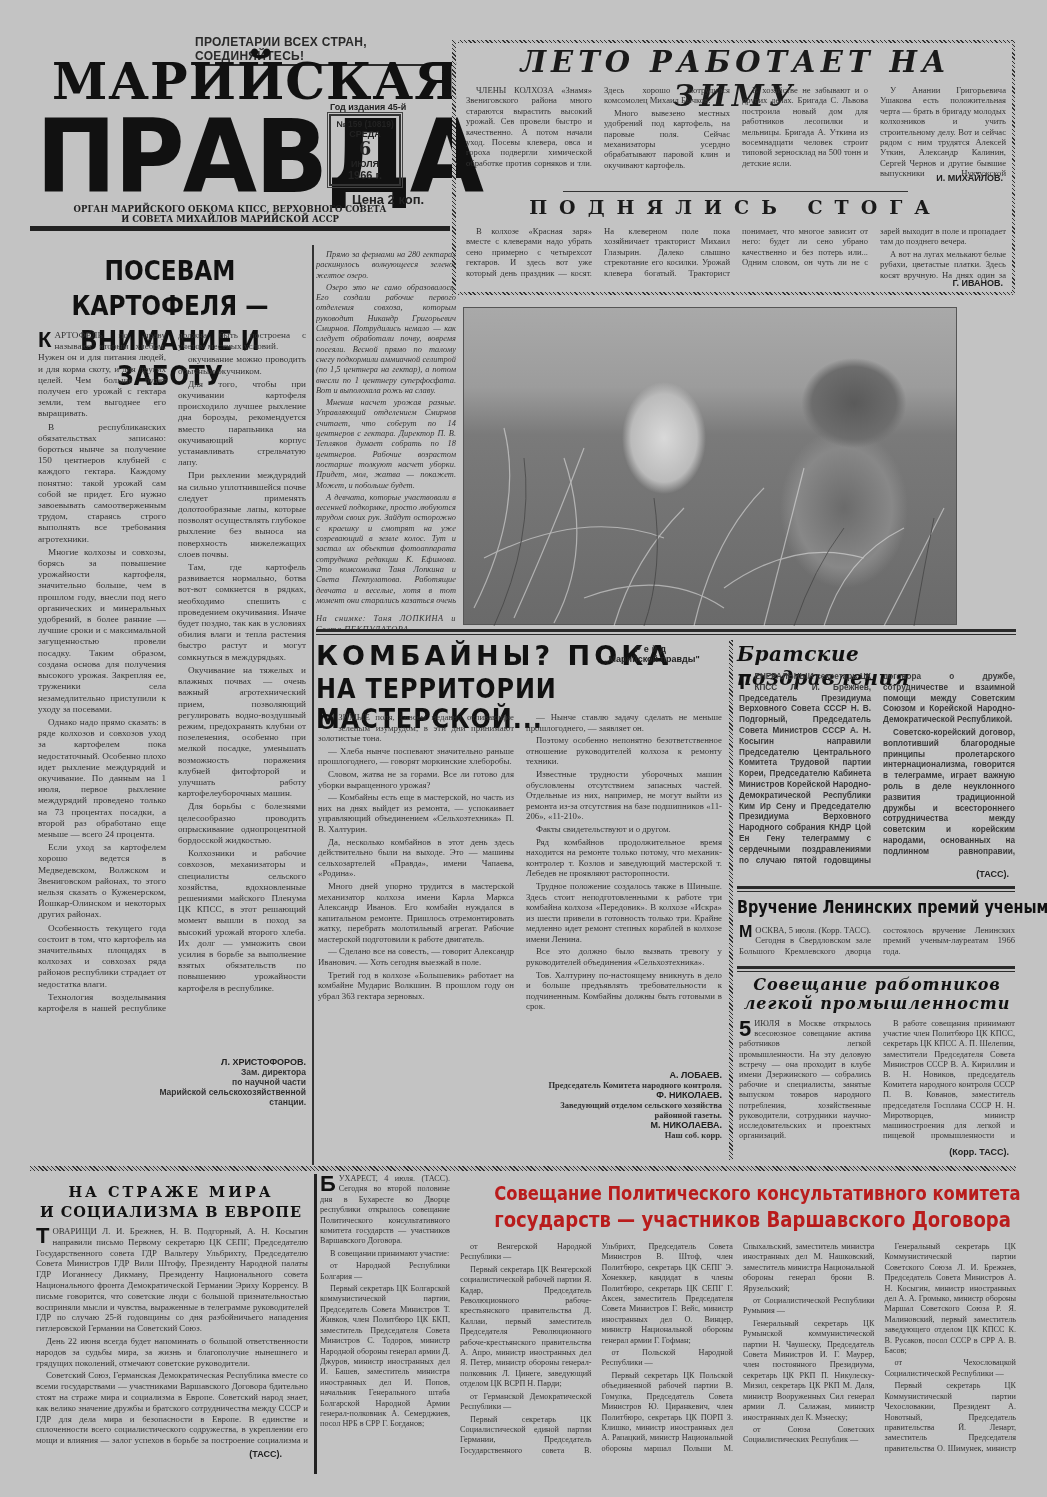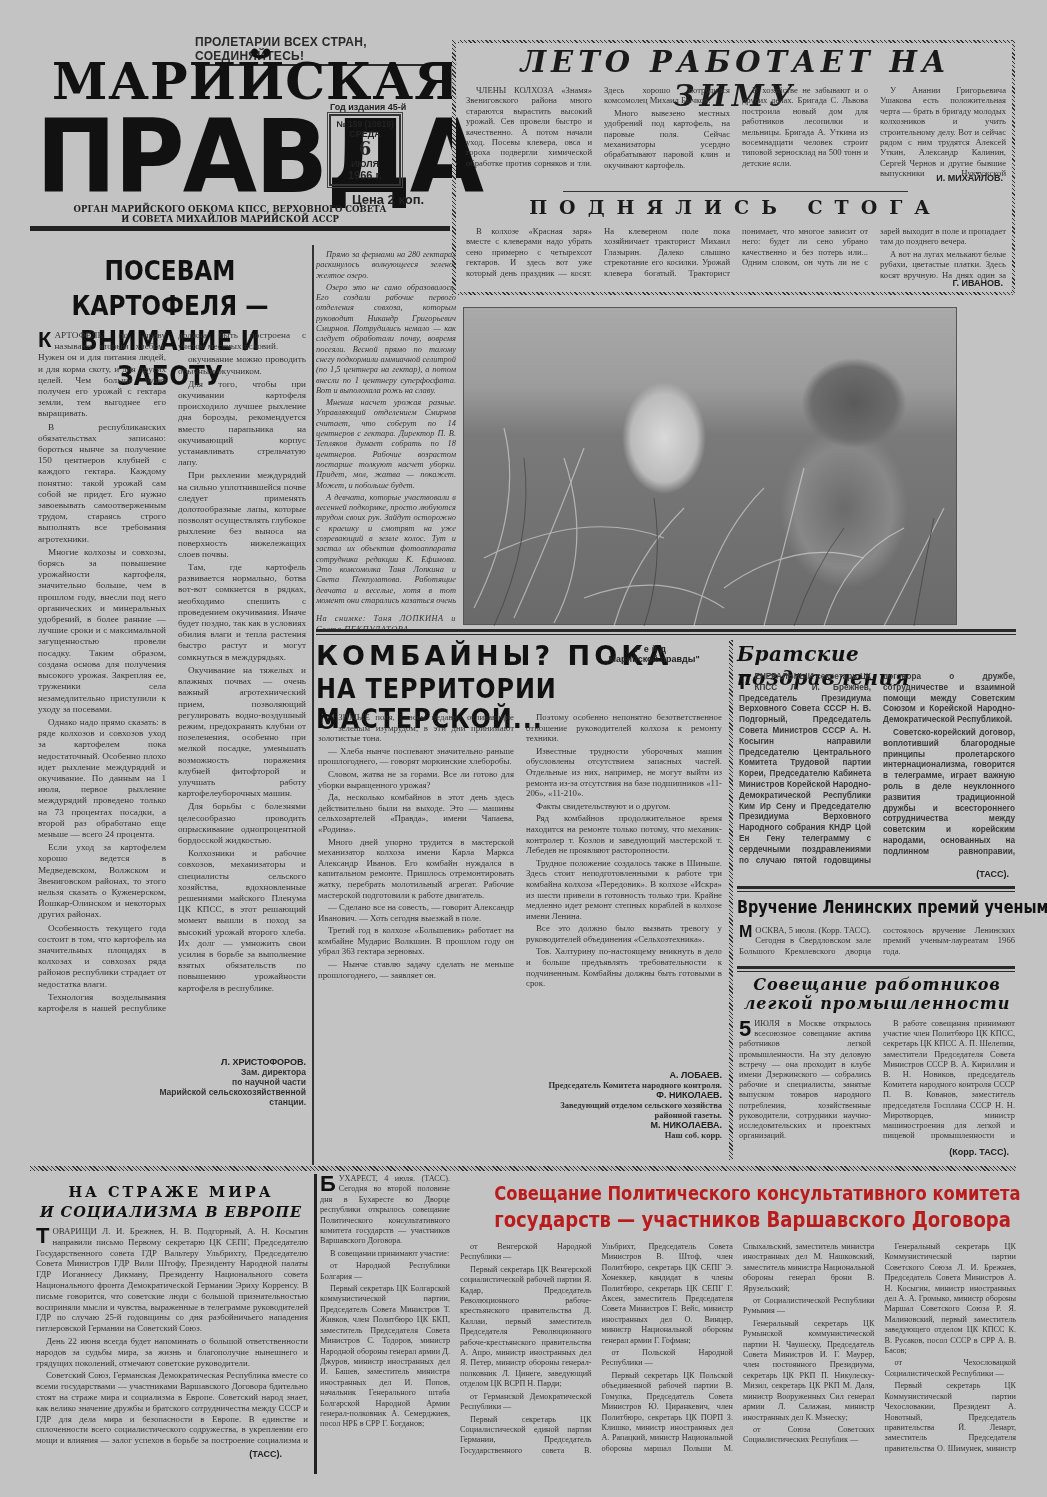--- a/index.html
+++ b/index.html
@@ -149,20 +149,21 @@
     <div class="abs" data-name="rubric" style="left:288px;top:4px;text-align:center;font-family:'Liberation Sans',sans-serif;font-size:9px;color:#222;">
       <div data-name="rubric-label" style="letter-spacing:3px;font-weight:bold;">Рейд</div>
       <div data-name="rubric-source" style="font-weight:bold;">„Марийской правды"</div>
     </div>
     <div class="abs" data-name="headline-line-2" style="left:0;top:34px;font-family:'DejaVu Sans',sans-serif;font-weight:bold;font-size:26px;letter-spacing:1px;color:#111;transform:scaleX(0.92);transform-origin:left;">НА ТЕРРИТОРИИ МАСТЕРСКОЙ...</div>
     <div class="abs txt cols2" data-name="article-body" style="left:2px;top:72px;width:404px;height:335px;font-size:8.8px;line-height:10.6px;">
       <span class="drop" data-name="drop-cap">О</span>
       <p data-name="paragraph" style="text-indent:0">ЗИМЫЕ поля, совсем недавно отливающие зеленым изумрудом, в эти дни принимают золотистые тона.</p>
       <p data-name="paragraph">— Хлеба нынче поспевают значительно раньше прошлогоднего, — говорят моркинские хлеборобы.</p>
       <p data-name="paragraph">Словом, жатва не за горами. Все ли готово для уборки выращенного урожая?</p>
+      <p data-name="paragraph">— Комбайны есть еще в мастерской, но часть из них на днях выйдет из ремонта, — успокаивает управляющий объединением «Сельхозтехника» П. В. Халтурин.</p>
       <p data-name="paragraph">Да, несколько комбайнов в этот день здесь действительно были на выходе. Это — машины сельхозартелей «Правда», имени Чапаева, «Родина».</p>
       <p data-name="paragraph">Много дней упорно трудится в мастерской механизатор колхоза имени Карла Маркса Александр Иванов. Его комбайн нуждался в капитальном ремонте. Пришлось отремонтировать жатку, перебрать молотильный агрегат. Рабочие мастерской подготовили к работе двигатель.</p>
       <p data-name="paragraph">— Сделано все на совесть, — говорит Александр Иванович. — Хоть сегодня выезжай в поле.</p>
       <p data-name="paragraph">Третий год в колхозе «Большевик» работает на комбайне Мударис Волкшин. В прошлом году он убрал 363 гектара зерновых.</p>
       <p data-name="paragraph">— Нынче ставлю задачу сделать не меньше прошлогоднего, — заявляет он.</p>
       <p data-name="paragraph">Поэтому особенно непонятно безответственное отношение руководителей колхоза к ремонту техники.</p>
       <p data-name="paragraph">Известные трудности уборочных машин обусловлены отсутствием запасных частей. Отдельные из них, например, не могут выйти из ремонта из-за отсутствия на базе подшипников «11-206», «11-210».</p>
       <p data-name="paragraph">Факты свидетельствуют и о другом.</p>
       <p data-name="paragraph">Ряд комбайнов продолжительное время находится на ремонте только потому, что механик-контролер т. Козлов и заведующий мастерской т. Лебедев не проявляют расторопности.</p>
       <p data-name="paragraph">Трудное положение создалось также в Шиньше. Здесь стоит неподготовленными к работе три комбайна колхоза «Передовик». В колхозе «Искра» из шести привели в готовность только три. Крайне медленно идет ремонт степных кораблей в колхозе имени Ленина.</p>
@@ -215,21 +216,21 @@
 
     </div>
     <div class="abs sig" data-name="source" style="right:8px;top:172px;">(Корр. ТАСС).</div>
   </div>
 
   <div class="abs hatch" data-name="section-rule" style="left:30px;top:1166px;width:986px;height:5px;"></div>
 
   <div class="abs" data-name="article-strazha" style="left:30px;top:1174px;width:282px;height:300px;">
     <div class="abs" data-name="headline" style="left:0;top:8px;width:282px;text-align:center;font-family:'DejaVu Serif',serif;font-weight:bold;font-size:14.5px;line-height:20px;color:#111;letter-spacing:3px;">
       <div data-name="headline-line-1">НА СТРАЖЕ МИРА</div>
-      <div data-name="headline-line-2" style="letter-spacing:1px;font-style:italic;">И СОЦИАЛИЗМА В ЕВРОПЕ</div>
+      <div data-name="headline-line-2" style="letter-spacing:1px;">И СОЦИАЛИЗМА В ЕВРОПЕ</div>
     </div>
     <div class="abs txt" data-name="article-body" style="left:6px;top:52px;width:272px;height:220px;font-size:8.8px;line-height:10.8px;">
       <span class="drop" data-name="drop-cap">Т</span>
       <p data-name="paragraph" style="text-indent:0">ОВАРИЩИ Л. И. Брежнев, Н. В. Подгорный, А. Н. Косыгин направили письмо Первому секретарю ЦК СЕПГ, Председателю Государственного совета ГДР Вальтеру Ульбрихту, Председателю Совета Министров ГДР Вили Штофу, Президенту Народной палаты ГДР Иоганнесу Дикману, Президенту Национального совета Национального фронта Демократической Германии Эриху Корренсу. В письме говорится, что советские люди с большой признательностью восприняли мысли и чувства, выраженные в телеграмме руководителей ГДР по случаю 25-й годовщины со дня разбойничьего нападения гитлеровской Германии на Советский Союз.</p>
       <p data-name="paragraph">День 22 июня всегда будет напоминать о большой ответственности народов за судьбы мира, за жизнь и благополучие нынешнего и грядущих поколений, отмечают советские руководители.</p>
       <p data-name="paragraph">Советский Союз, Германская Демократическая Республика вместе со всеми государствами — участниками Варшавского Договора бдительно стоят на страже мира и социализма в Европе. Советский народ знает, как велико значение дружбы и братского сотрудничества между СССР и ГДР для дела мира и безопасности в Европе. В единстве и сплоченности всего социалистического содружества, в укреплении его мощи и влияния — залог успехов в борьбе за построение социализма и коммунизма, за предотвращение угрозы новой мировой войны.</p>
     </div>
     <div class="abs sig" data-name="source" style="right:30px;top:275px;">(ТАСС).</div>
   </div>
 

